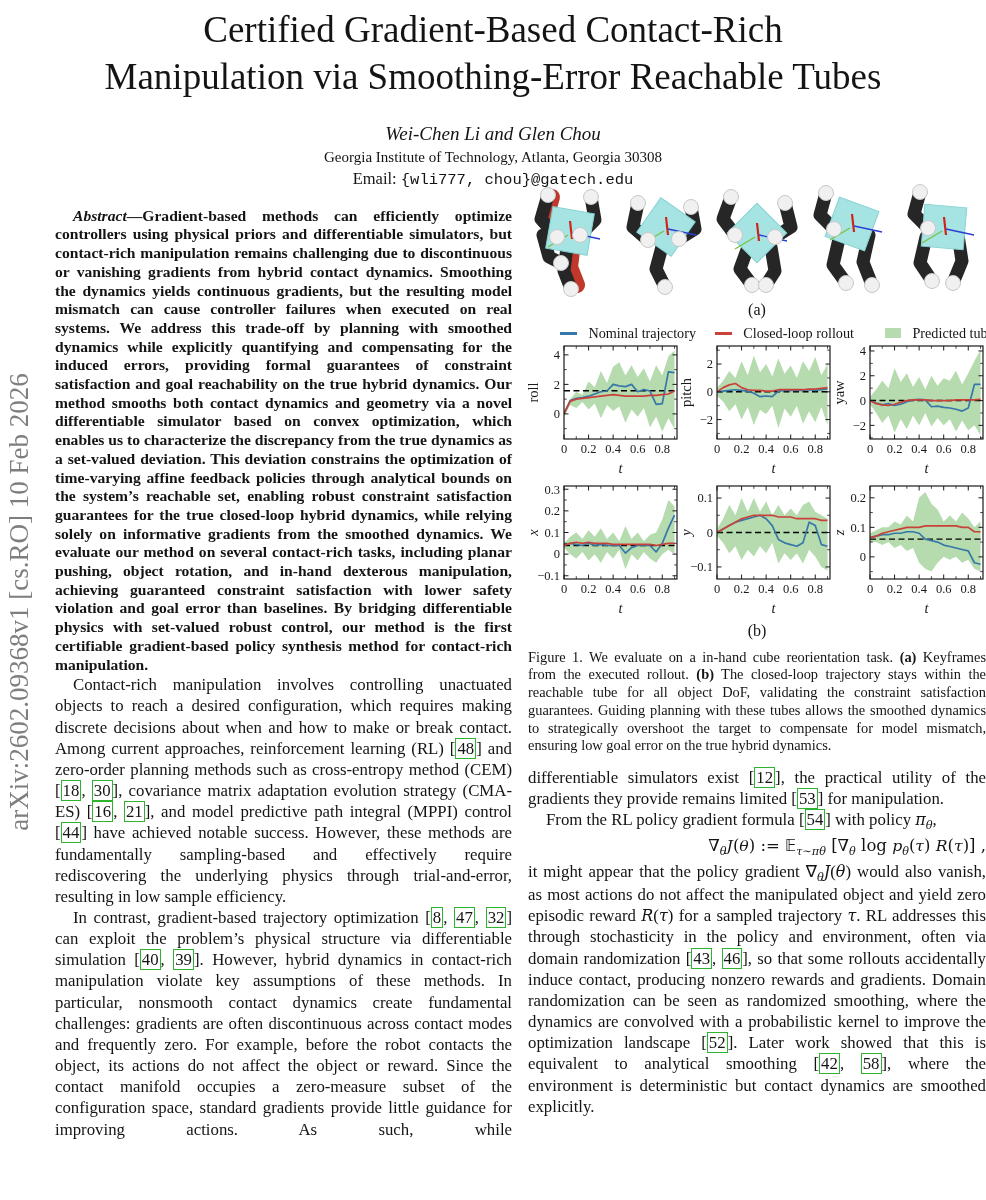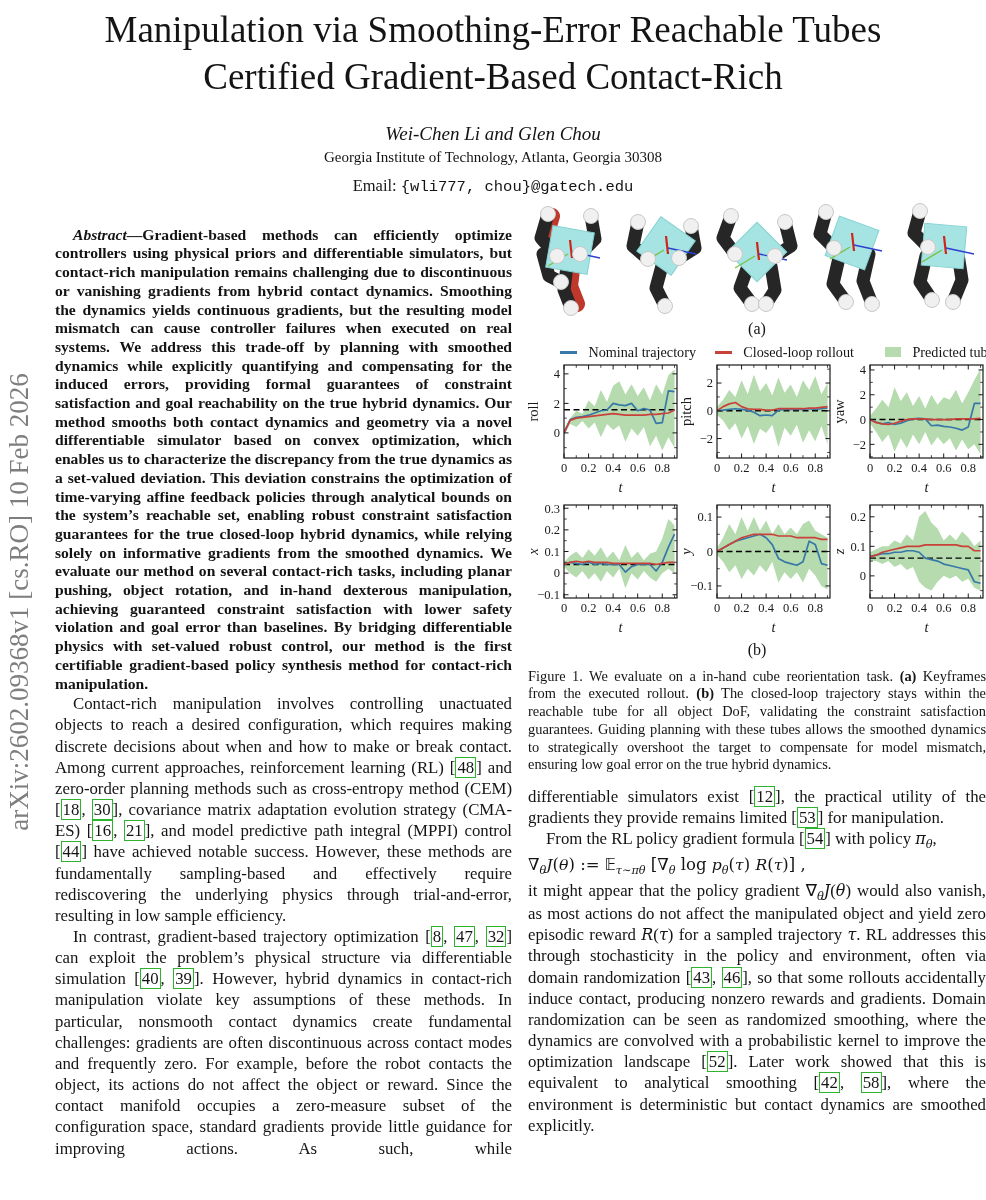--- a/index.html
+++ b/index.html
@@ -5,39 +5,39 @@
   html,body { margin:0; padding:0; background:#ffffff; }
   .page { position:relative; width:986px; height:1200px; background:#fff; overflow:hidden;
           font-family:"Liberation Serif", serif; color:#141414; }
   .arxiv-strip { position:absolute; top:952px; left:4px; width:700px;
                  transform-origin:0 0; transform:rotate(-90deg);
                  font-size:27px; color:#7e7e7e; text-align:center; white-space:nowrap; }
   .header { text-align:center; padding-top:6px; }
   .title { font-size:37px; line-height:1.28; }
   .authors { font-size:19px; margin-top:22px;font-style:italic; }
   .affil { font-size:15px; margin-top:4px; }
-  .email { font-size:16.5px; margin-top:10px; }
+  .email { font-size:16.5px; margin-top:3px; }
   .email .mono { font-family:"Liberation Mono", monospace; font-size:15.5px; }
-  .columns { display:flex; margin:30px 0 0 55px; width:931px; gap:16px; }
+  .columns { display:flex; margin:18px 0 0 55px; width:931px; gap:16px; }
   .col { width:457px; }
   .col-right { width:458px; margin-top:-30px; }
   p.body-par { font-size:16.8px; line-height:1.26; text-align:justify; text-indent:18px; margin:0; }
   p.noindent { text-indent:0; }
   p.fulljust { text-align-last:justify; }
   .abstract { font-weight:bold; font-size:15.6px; line-height:1.2; text-align:justify; text-indent:18px; margin:0; }
   .abstract .seg-i { font-style:italic; }
   .sec-head { text-align:center; font-size:17px; margin:13px 0 9px 0; }
   .sec-head .sc { font-variant:small-caps; letter-spacing:0.6px; }
   .cite { border:1px solid #2db32d; padding:0 1px; line-height:1; }
   .seg-b { font-weight:bold; }
   .seg-i { font-style:italic; }
   .seg-m { font-style:italic; font-family:"DejaVu Serif", serif; font-size:95%; }
   .seg-sub { font-style:italic; font-family:"DejaVu Serif", serif; font-size:68%; vertical-align:-4px; }
   .seg-ds { font-family:"DejaVu Sans", sans-serif; font-size:92%; }
-  .formula { text-align:left; font-size:16.5px; margin:3px 0 3px 0; font-family:"DejaVu Serif", serif; }
+  .formula { text-align:right; font-size:16.5px; margin:3px 0 3px 0; font-family:"DejaVu Serif", serif; }
   .figure-block { margin-top:0; }
   .keyframes { display:flex; justify-content:space-between; height:122px; }
   .keyframe { width:88px; height:122px; }
   .panel-label { text-align:center; font-size:16px; margin:2px 0 6px 0; }
   .legend { display:grid; grid-template-columns: 160px 158px 140px; font-size:14.2px; margin:4px 0 0 8px; }
   .legend-item { display:flex; align-items:center; gap:11px; white-space:nowrap;justify-content:flex-end; }
   .sw { display:inline-block; }
   .sw-line { width:17px; height:3px; }
   .sw-area { width:16px; height:10px; }
   .plots { display:grid; grid-template-columns:repeat(3, 152px); justify-content:space-between; row-gap:2px; }
@@ -49,22 +49,22 @@
 </style>
 </head>
 <body>
 
 <div class="page">
 
   <div class="arxiv-strip">arXiv:2602.09368v1  [cs.RO]  10 Feb 2026</div>
 
   <div class="header">
     <div class="title">
+      <div>Certified Gradient-Based Contact-Rich</div>
       <div>Manipulation via Smoothing-Error Reachable Tubes</div>
-      <div>Certified Gradient-Based Contact-Rich</div>
     </div>
     <div class="authors">Wei-Chen Li and Glen Chou</div>
     <div class="affil">Georgia Institute of Technology, Atlanta, Georgia 30308</div>
     <div class="email"><span>Email: </span><span class="mono">{wli777, chou}@gatech.edu</span></div>
   </div>
 
   <div class="columns">
 
     <div class="col">
       <p class="abstract"><span class="seg-i">Abstract</span><span>—Gradient-based methods can efficiently optimize controllers using physical priors and differentiable simulators, but contact-rich manipulation remains challenging due to discontinuous or vanishing gradients from hybrid contact dynamics. Smoothing the dynamics yields continuous gradients, but the resulting model mismatch can cause controller failures when executed on real systems. We address this trade-off by planning with smoothed dynamics while explicitly quantifying and compensating for the induced errors, providing formal guarantees of constraint satisfaction and goal reachability on the true hybrid dynamics. Our method smooths both contact dynamics and geometry via a novel differentiable simulator based on convex optimization, which enables us to characterize the discrepancy from the true dynamics as a set-valued deviation. This deviation constrains the optimization of time-varying affine feedback policies through analytical bounds on the system’s reachable set, enabling robust constraint satisfaction guarantees for the true closed-loop hybrid dynamics, while relying solely on informative gradients from the smoothed dynamics. We evaluate our method on several contact-rich tasks, including planar pushing, object rotation, and in-hand dexterous manipulation, achieving guaranteed constraint satisfaction with lower safety violation and goal error than baselines. By bridging differentiable physics with set-valued robust control, our method is the first certifiable gradient-based policy synthesis method for contact-rich manipulation.</span></p>

